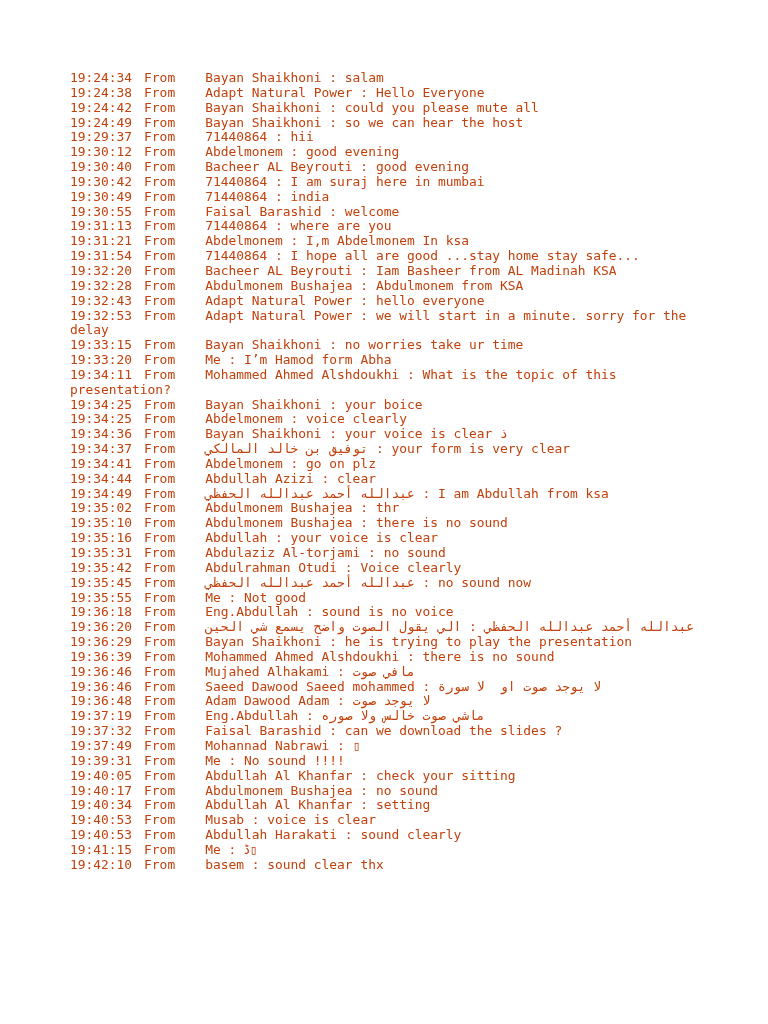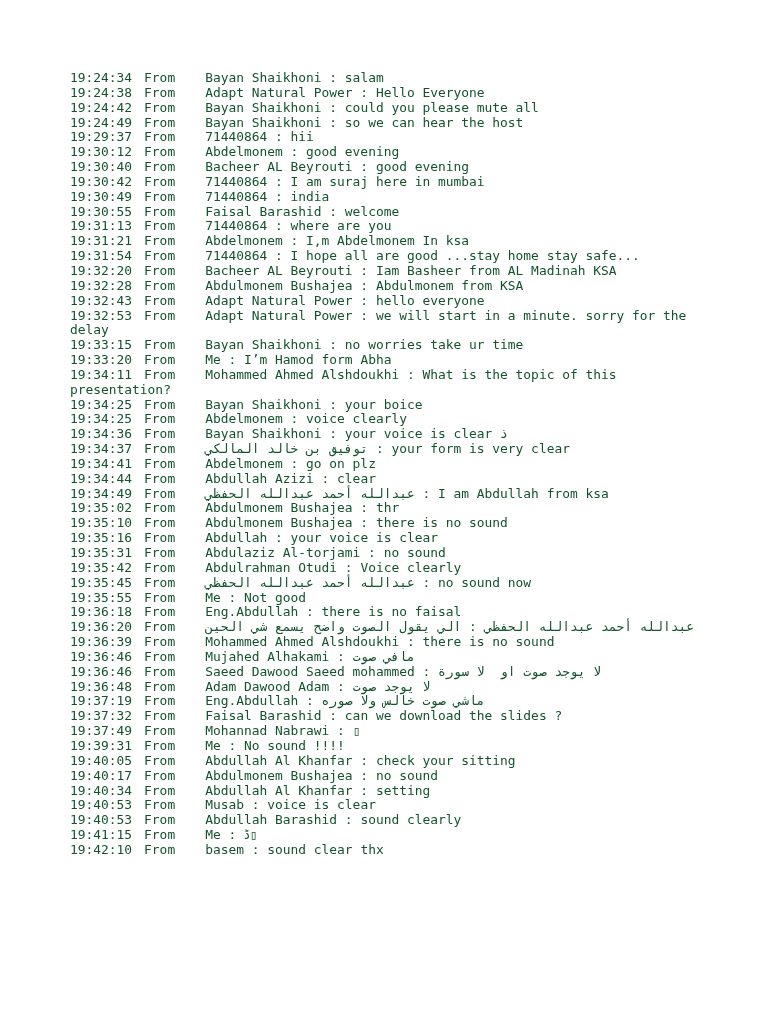--- a/index.html
+++ b/index.html
@@ -15,21 +15,21 @@
     overflow: hidden;
   }
   .doc {
     position: absolute;
     left: 70px;
     top: 71px;
     width: 631px;
     font-family: "DejaVu Sans Mono", "DejaVu Sans", monospace;
     font-size: 12.9px;
     line-height: 14.85px;
-    color: #14532d;
+    color: #c2410c;
     text-align: left;
     word-spacing: normal;
   }
   .line {
     
   }
   .t { margin-right: 12px; }
   .f { margin-right: 30px; }
   .sender, .sep, .msg { white-space: pre-wrap; }
 </style>
@@ -101,24 +101,25 @@
   <div class="line"><span class="t">19:35:16</span><span class="f">From</span><span class="sender">Abdullah</span><span class="sep"> : </span><span class="msg">your voice is clear</span></div>
 
   <div class="line"><span class="t">19:35:31</span><span class="f">From</span><span class="sender">Abdulaziz Al-torjami</span><span class="sep"> : </span><span class="msg">no sound</span></div>
 
   <div class="line"><span class="t">19:35:42</span><span class="f">From</span><span class="sender">Abdulrahman Otudi</span><span class="sep"> : </span><span class="msg">Voice clearly</span></div>
 
   <div class="line"><span class="t">19:35:45</span><span class="f">From</span><span class="sender">عبدالله أحمد عبدالله الحفظي</span><span class="sep"> : </span><span class="msg">no sound now</span></div>
 
   <div class="line"><span class="t">19:35:55</span><span class="f">From</span><span class="sender">Me</span><span class="sep"> : </span><span class="msg">Not good</span></div>
 
-  <div class="line"><span class="t">19:36:18</span><span class="f">From</span><span class="sender">Eng.Abdullah</span><span class="sep"> : </span><span class="msg">there is no faisal</span></div>
+  <div class="line"><span class="t">19:36:18</span><span class="f">From</span><span class="sender">Eng.Abdullah</span><span class="sep"> : </span><span class="msg">sound is no voice</span></div>
 
   <div class="line"><span class="t">19:36:20</span><span class="f">From</span><span class="sender">عبدالله أحمد عبدالله الحفظي</span><span class="sep"> : </span><span class="msg">الي يقول الصوت واضح يسمع شي الحين</span></div>
 
+  <div class="line"><span class="t">19:36:29</span><span class="f">From</span><span class="sender">Bayan Shaikhoni</span><span class="sep"> : </span><span class="msg">he is trying to play the presentation</span></div>
 
   <div class="line"><span class="t">19:36:39</span><span class="f">From</span><span class="sender">Mohammed Ahmed Alshdoukhi</span><span class="sep"> : </span><span class="msg">there is no sound</span></div>
 
   <div class="line"><span class="t">19:36:46</span><span class="f">From</span><span class="sender">Mujahed Alhakami</span><span class="sep"> : </span><span class="msg">مافي صوت</span></div>
 
   <div class="line"><span class="t">19:36:46</span><span class="f">From</span><span class="sender">Saeed Dawood Saeed mohammed</span><span class="sep"> : </span><span class="msg">لا يوجد صوت او  لا سورة</span></div>
 
   <div class="line"><span class="t">19:36:48</span><span class="f">From</span><span class="sender">Adam Dawood Adam</span><span class="sep"> : </span><span class="msg">لا يوجد صوت</span></div>
 
   <div class="line"><span class="t">19:37:19</span><span class="f">From</span><span class="sender">Eng.Abdullah</span><span class="sep"> : </span><span class="msg">ماشي صوت خالس ولا صوره</span></div>
@@ -131,20 +132,20 @@
 
 
   <div class="line"><span class="t">19:40:05</span><span class="f">From</span><span class="sender">Abdullah Al Khanfar</span><span class="sep"> : </span><span class="msg">check your sitting</span></div>
 
   <div class="line"><span class="t">19:40:17</span><span class="f">From</span><span class="sender">Abdulmonem Bushajea</span><span class="sep"> : </span><span class="msg">no sound</span></div>
 
   <div class="line"><span class="t">19:40:34</span><span class="f">From</span><span class="sender">Abdullah Al Khanfar</span><span class="sep"> : </span><span class="msg">setting</span></div>
 
   <div class="line"><span class="t">19:40:53</span><span class="f">From</span><span class="sender">Musab</span><span class="sep"> : </span><span class="msg">voice is clear</span></div>
 
-  <div class="line"><span class="t">19:40:53</span><span class="f">From</span><span class="sender">Abdullah Barashid</span><span class="sep"> : </span><span class="msg">sound clearly</span></div>
+  <div class="line"><span class="t">19:40:53</span><span class="f">From</span><span class="sender">Abdullah Harakati</span><span class="sep"> : </span><span class="msg">sound clearly</span></div>
 
   <div class="line"><span class="t">19:41:15</span><span class="f">From</span><span class="sender">Me</span><span class="sep"> : </span><span class="msg">ڈ▯</span></div>
 
 
   <div class="line"><span class="t">19:42:10</span><span class="f">From</span><span class="sender">basem</span><span class="sep"> : </span><span class="msg">sound clear thx</span></div>
 </div>
 </div>
 
 </body></html>

